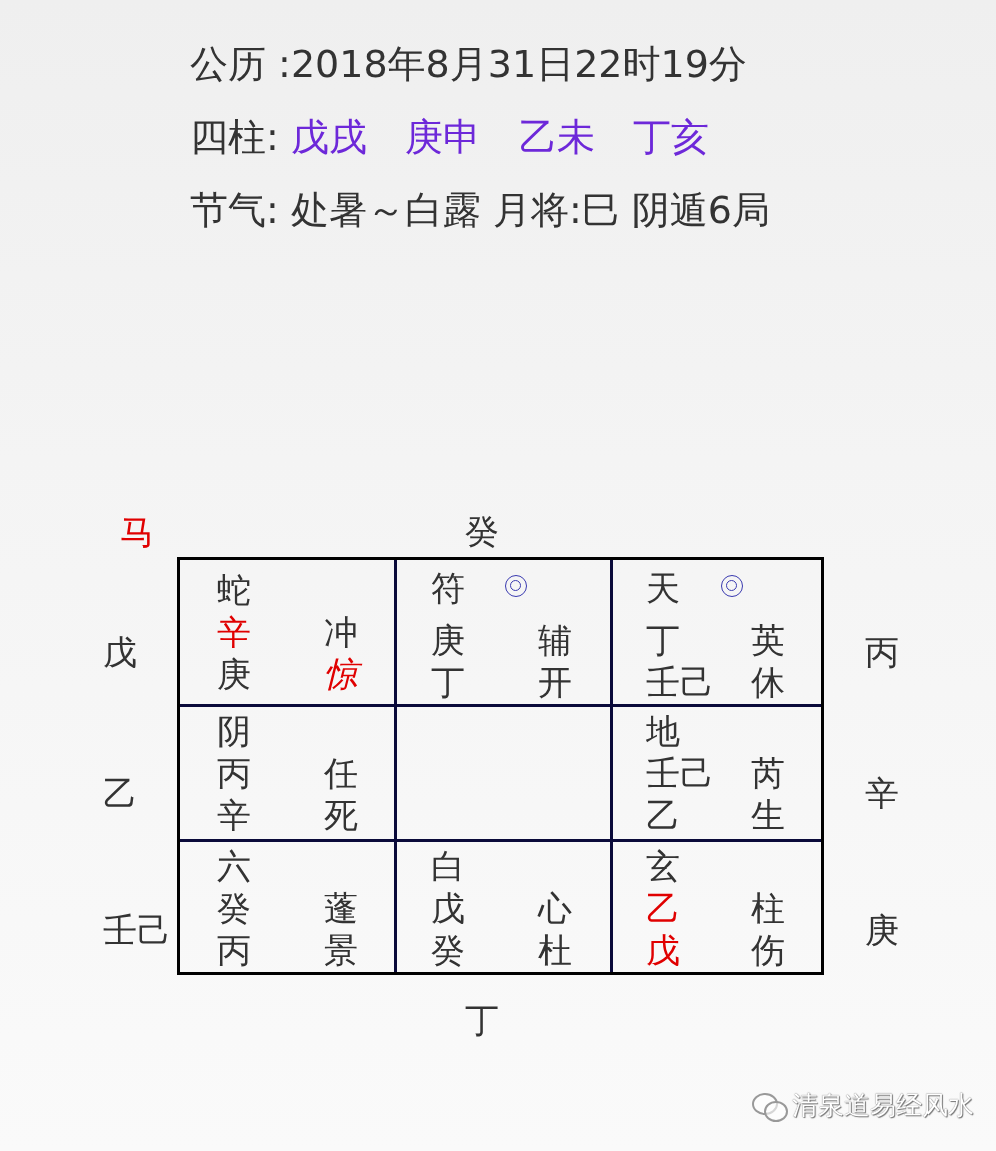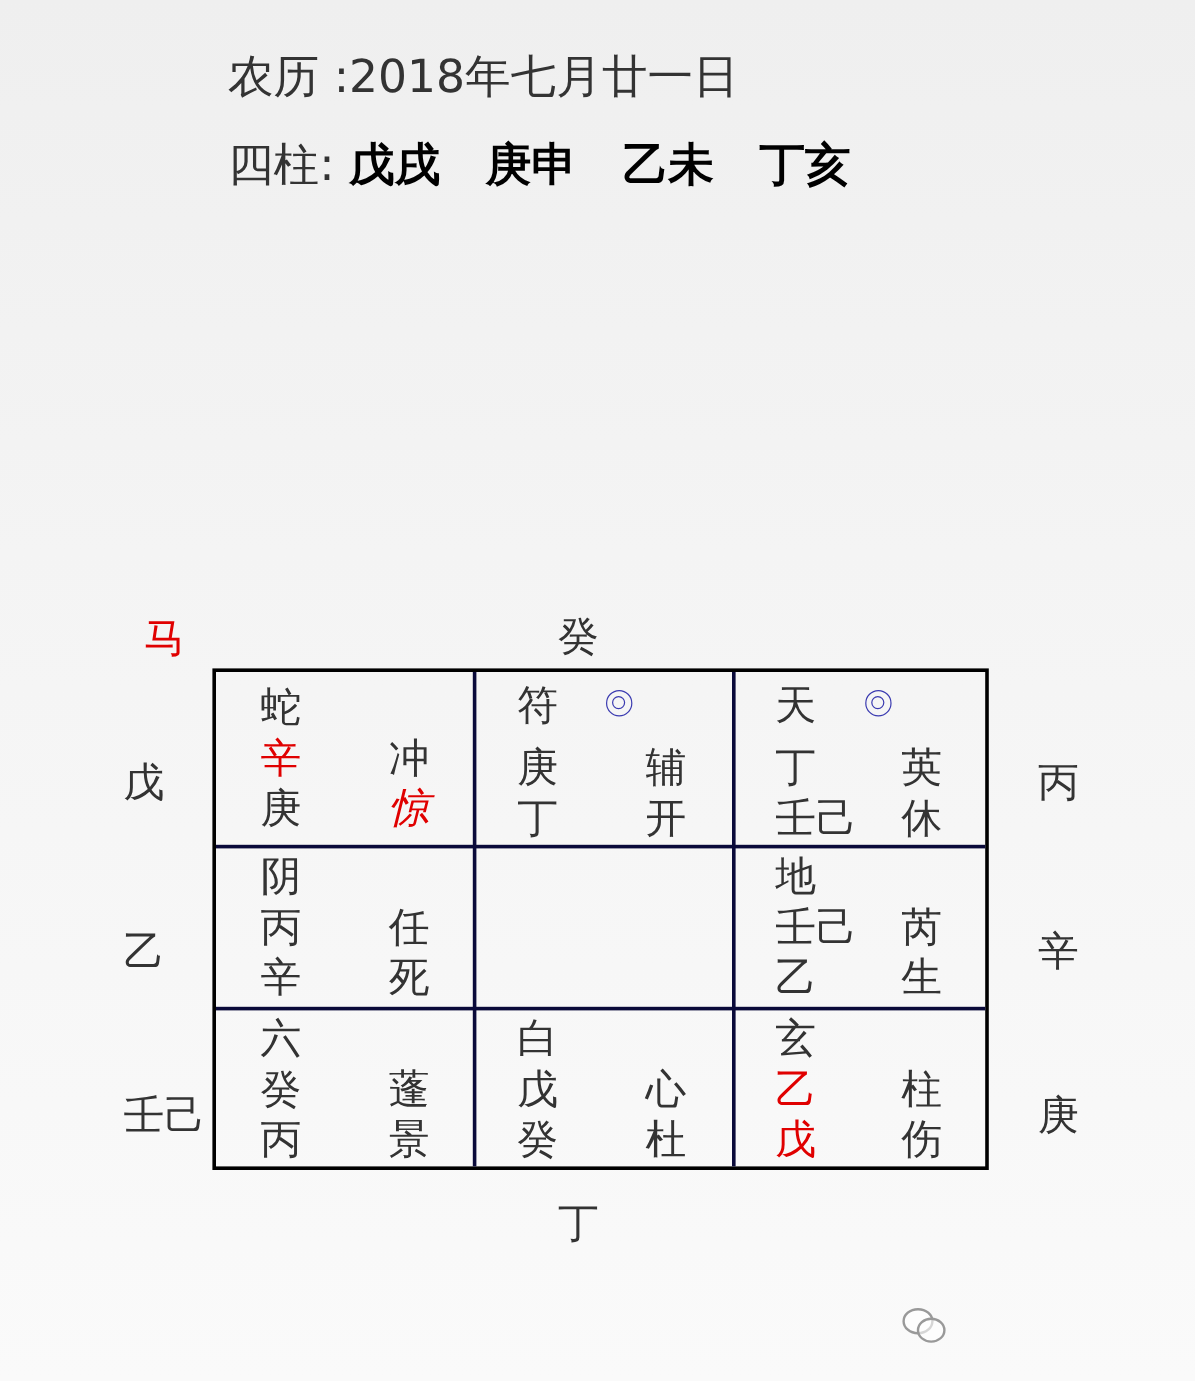--- a/index.html
+++ b/index.html
@@ -4,21 +4,21 @@
 <style>
   html, body { margin: 0; padding: 0; }
   body {
     width: 996px; height: 1151px; position: relative; overflow: hidden;
     background: linear-gradient(#efefef 0%, #f4f4f4 40%, #fafafa 100%);
     font-family: "DejaVu Sans", "Liberation Sans", sans-serif;
     color: #333;
   }
   .info { position: absolute; left: 190px; top: 36px; }
   .info-line { height: 73px; font-size: 38px; line-height: 56px; white-space: nowrap; color: #333; }
-  .bold { font-weight: bold; color: #000000; margin-right: 38px; }
+  .bold { font-weight: normal; color: #6d28d9; margin-right: 38px; }
   .blue { color: #1a1a8c; }
   .abs { position: absolute; font-size: 34px; line-height: 40px; color: #333; }
   .red { color: #e00000; }
   .grid {
     position: absolute; left: 177px; top: 557px; width: 647px; height: 418px;
     border: 3px solid #000; box-sizing: border-box;
   }
   .cell { position: absolute; box-sizing: border-box; }
   .vline, .hline { position: absolute; background: #0a0a3a; }
   .vline { width: 3px; }
@@ -36,24 +36,27 @@
   .wm { position: absolute; left: 752px; top: 1088px; font-size: 26px; color: #fff;
         text-shadow: 0 0 1px #555, 1px 1px 1px #777; white-space: nowrap; }
   .wm-icon { display: inline-block; width: 34px; height: 28px; position: relative; vertical-align: middle; margin-right: 6px; }
   .wm-icon span { position: absolute; border: 2px solid #999; border-radius: 50%; background: rgba(255,255,255,0.6); }
 </style>
 </head>
 <body>
 
 <div class="info">
   <div class="info-line">
-    <span>农历 :</span><span>2018年七月廿一日</span>
+    <span>公历 :</span><span>2018年8月31日22时19分</span>
   </div>
   <div class="info-line">
     <span>四柱: </span><span class="bold">戊戌</span><span class="bold">庚申</span><span class="bold">乙未</span><span class="bold">丁亥</span>
+  </div>
+  <div class="info-line">
+    <span>节气: </span><span>处暑～白露 月将:巳 阴遁6局</span>
   </div>
 </div>
 
 <div class="abs red" style="left:120px; top:512px;">马</div>
 <div class="abs" style="left:465px; top:511px;">癸</div>
 <div class="abs" style="left:465px; top:1000px;">丁</div>
 <div class="abs" style="left:103px; top:632px;">戊</div>
 <div class="abs" style="left:103px; top:773px;">乙</div>
 <div class="abs" style="left:103px; top:910px;">壬己</div>
 <div class="abs" style="left:865px; top:632px;">丙</div>
@@ -132,14 +135,14 @@
     <div class="glyph red" style="left:33px; top:88px;">戊</div>
     <div class="glyph" style="left:138px; top:46px;">柱</div>
     <div class="glyph" style="left:138px; top:88px;">伤</div>
   </div>
 </div>
 
 <div class="wm">
   <span class="wm-icon">
     <span style="left:0; top:0; width:22px; height:18px;"></span>
     <span style="left:12px; top:8px; width:20px; height:17px;"></span>
-  </span>
+  </span><span>清泉道易经风水</span>
 </div>
 
 </body></html>

